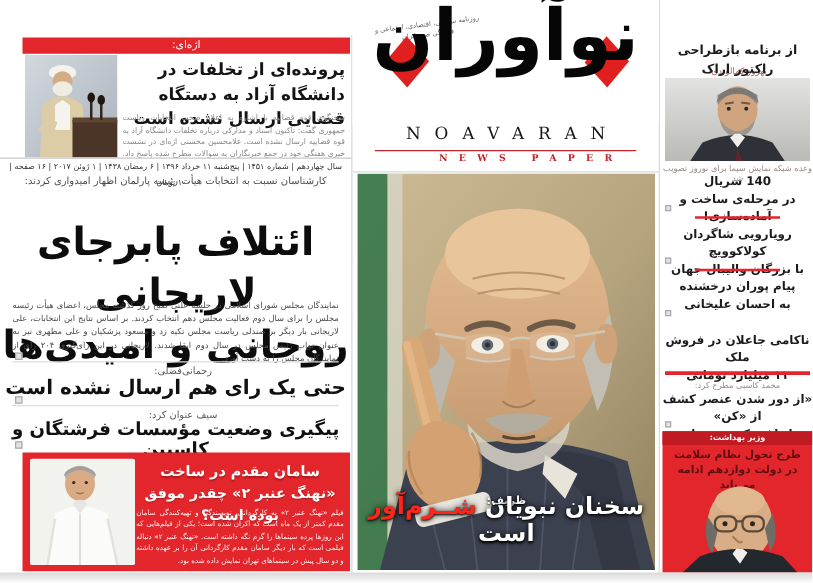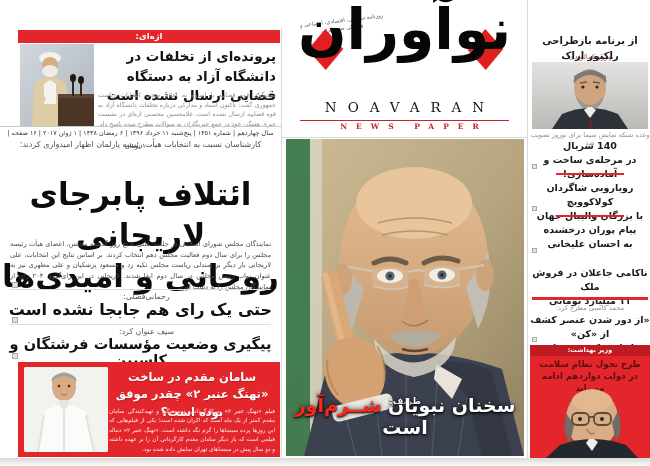--- a/index.html
+++ b/index.html
@@ -8,21 +8,21 @@
   .abs { position:absolute; }
   .rtl { direction:rtl; }
   .ctr { text-align:center; }
 
   
   .vline { position:absolute; width:1px; background:#d9d9d9; }
   .sq { position:absolute; background:#e2e2e2; border:1px solid #aaa; }
 
   
   #ejei-box { left:18px; top:30px; width:262px; height:97px; background:#fff; }
-  #ejei-banner { height:13px; background:#e2262c; color:#fff; font-size:8.5px; font-weight:bold; line-height:13px; text-align:center; }
+  #ejei-banner { height:13px; background:#e2262c; color:#fff; font-size:8.5px; font-weight:normal; line-height:13px; text-align:center; }
   #ejei-photo { position:absolute; left:2px; top:14px; width:74px; height:82px; }
   #ejei-head { position:absolute; right:4px; top:17px; width:178px; font-size:13.5px; font-weight:bold; line-height:1.45; color:#141414; text-align:right; }
   #ejei-body { position:absolute; right:4px; top:60px; width:178px; font-size:6.2px; line-height:1.55; color:#8a8a8a; text-align:justify; }
 
   
   #info-bar { left:0; top:126px; width:281px; height:13px; border-top:1px solid #c9c9c9; font-size:6.4px; line-height:13px; color:#333; text-align:center; }
   #kicker { left:0; top:140px; width:281px; font-size:8px; color:#4c4c4c; }
   #headline { left:0; top:149px; width:281px; font-size:31px; font-weight:bold; line-height:41px; color:#0c0c0c; letter-spacing:-0.5px;margin-top:25px; }
   #lead { left:10px; top:239px; width:261px; font-size:6.7px; line-height:1.6; color:#4a4a4a; text-align:justify; }
   .hline { position:absolute; border-top:1px solid #ddd; }
@@ -37,21 +37,21 @@
   #cinema-head { position:absolute; right:5px; top:7px; width:166px; color:#fff; font-weight:bold; text-align:center; font-size:11.5px; line-height:1.5; text-shadow:0 1px 1px rgba(0,0,0,.25); }
   #cinema-body { position:absolute; right:5px; top:45px; width:166px; color:#ffecec; font-size:5.7px; line-height:1.65; text-align:justify; }
 
   
   #masthead { left:282px; top:0; width:245px; height:100px; background:#fff; }
   #slogan { position:absolute; left:12px; top:16px; width:96px; font-size:5.4px; color:#666; transform:rotate(-7deg); text-align:center; line-height:1.5; }
   .diamond { position:absolute; width:27px; height:27px; background:#e0201f; transform:rotate(48deg) skewX(8deg); z-index:1; }
   #calligraphy { position:absolute; left:0; top:-4px; width:245px; text-align:center; font-size:57px; font-weight:bold; color:#060606; z-index:2; letter-spacing:-2px; }
   #latin-name { position:absolute; left:0; top:99px; width:245px; text-align:center; font-family:"DejaVu Serif", serif; font-size:13.5px; letter-spacing:11px; text-indent:11px; color:#151515; }
   #red-rule { position:absolute; left:18px; top:120px; width:209px; border-top:1px solid #c2262c; }
-  #news-paper { position:absolute; left:5px; top:122px; width:245px; text-align:center; font-family:"DejaVu Serif", serif; font-size:7.5px; font-weight:bold; letter-spacing:9px; text-indent:9px; color:#c2262c; }
+  #news-paper { position:absolute; left:16px; top:122px; width:245px; text-align:center; font-family:"DejaVu Serif", serif; font-size:7.5px; font-weight:bold; letter-spacing:9px; text-indent:9px; color:#c2262c; }
   #masthead-rule { position:absolute; left:0; top:137px; width:245px; border-top:1px solid #d9d9d9; }
 
   
   #zarif-photo { left:286px; top:139px; width:238px; height:317px; overflow:hidden; background:#b3a27e; }
   #cap-kicker { position:absolute; left:0; bottom:50px; width:100%; text-align:center; color:#fff; font-size:9px; font-weight:bold; text-shadow:0 0 3px #000,0 1px 2px #000; z-index:5; }
   #cap-main { position:absolute; left:0; bottom:18px; width:100%; text-align:center; font-size:19px; font-weight:bold; color:#fff; text-shadow:0 1px 2px #000,0 0 5px rgba(0,0,0,.85); z-index:5; }
   #cap-main .hot { color:#ff2619; }
 
   
   .r-kicker { position:absolute; left:530px; width:120px; text-align:center; font-size:6.6px; color:#9a8b85; }
@@ -118,21 +118,21 @@
   <div class="abs rtl ctr" id="headline">
     <div>ائتلاف پابرجای لاریجانی</div>
     <div>روحانی و امیدی‌ها</div>
   </div>
   <div class="abs rtl" id="lead">نمایندگان مجلس شورای اسلامی در جلسه علنی صبح روز گذشته مجلس، اعضای هیأت رئیسه مجلس را برای سال دوم فعالیت مجلس دهم انتخاب کردند. بر اساس نتایج این انتخابات، علی لاریجانی بار دیگر بر صندلی ریاست مجلس تکیه زد و مسعود پزشکیان و علی مطهری نیز به عنوان نواب رئیس مجلس در سال دوم ابقا شدند. لاریجانی در این رای‌گیری ۲۰۴ رای از نمایندگان مجلس را به دست آورد.</div>
 
   <div class="hline" style="left:10px; top:289px; width:261px;"></div>
   <div class="sq" style="left:12px; top:282px; width:6px; height:6px;"></div>
 
   <div class="sub-kicker rtl ctr" style="top:292px;">رحمانی‌فضلی:</div>
-  <div class="sub-head rtl ctr" id="sub1-head">حتی یک رای هم جابجا نشده است</div>
+  <div class="sub-head rtl ctr" id="sub1-head">حتی یک رای هم ارسال نشده است</div>
 
   <div class="hline" style="left:10px; top:324px; width:261px;"></div>
   <div class="sq" style="left:12px; top:317px; width:6px; height:6px;"></div>
 
   <div class="sub-kicker rtl ctr" style="top:327px;">سیف عنوان کرد:</div>
   <div class="sub-head rtl ctr" id="sub2-head">پیگیری وضعیت مؤسسات فرشتگان و کاسپین</div>
   <div class="sq" style="left:12px; top:353px; width:6px; height:6px;"></div>
 
   <div class="abs" id="cinema-box">
     <div id="cinema-photo">

